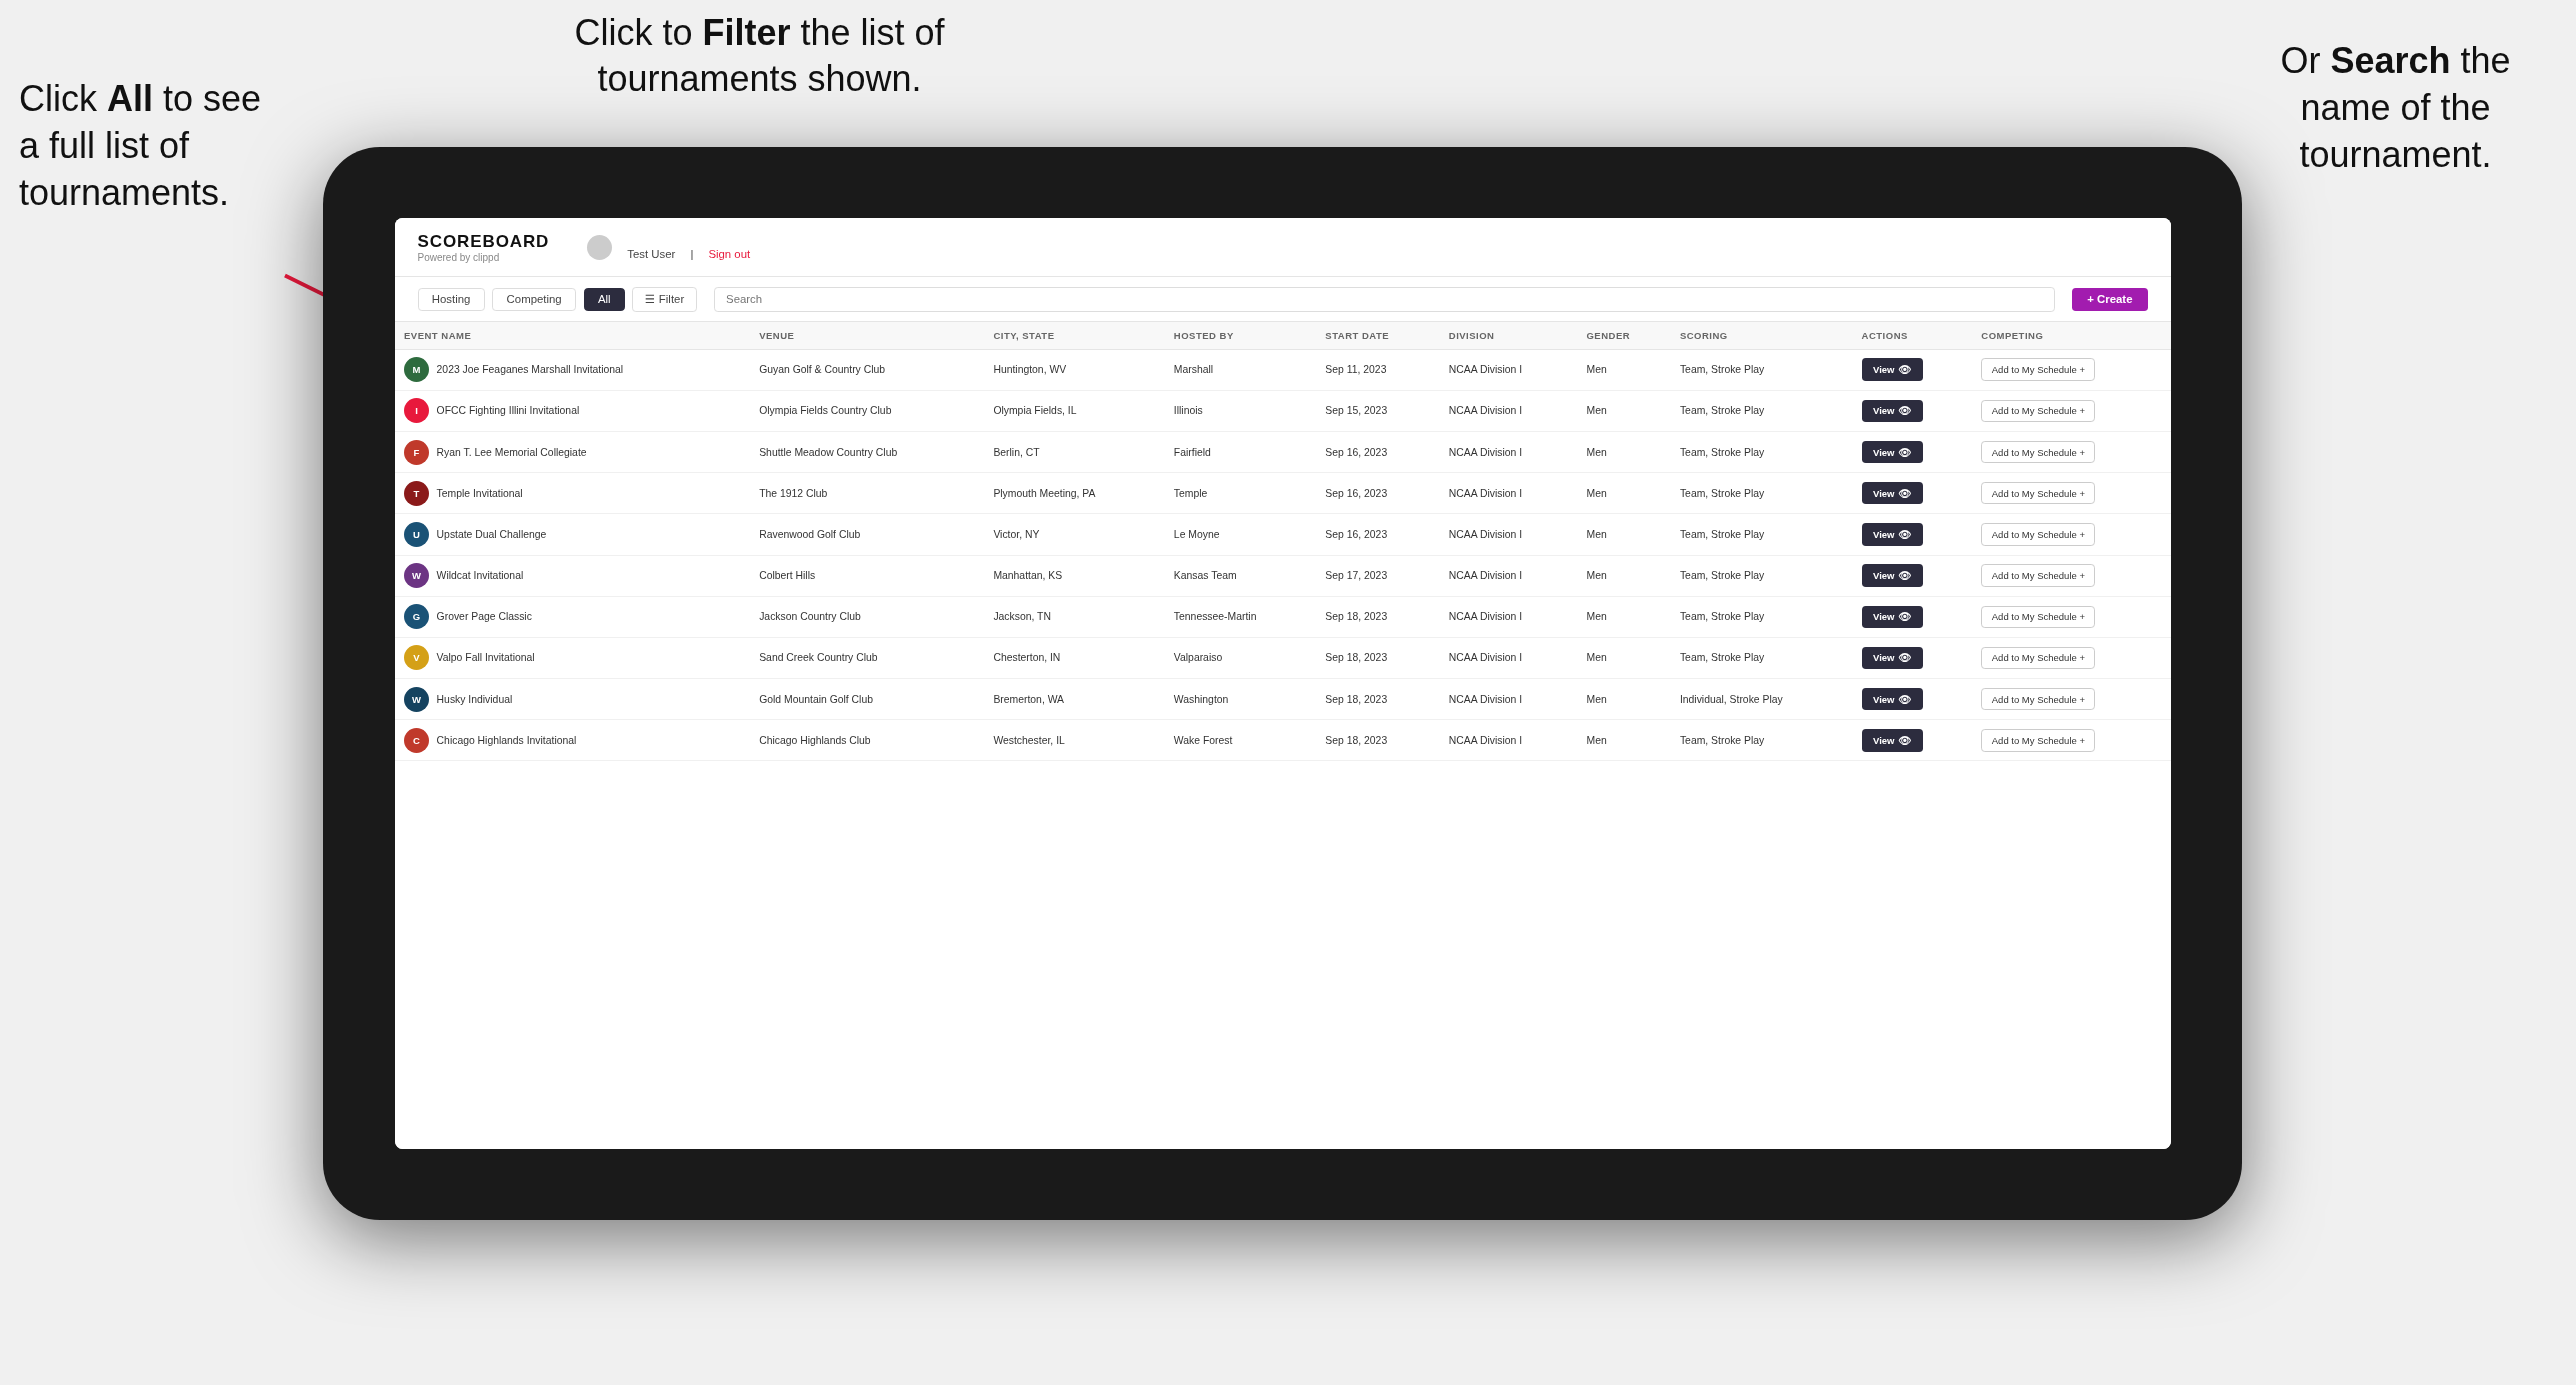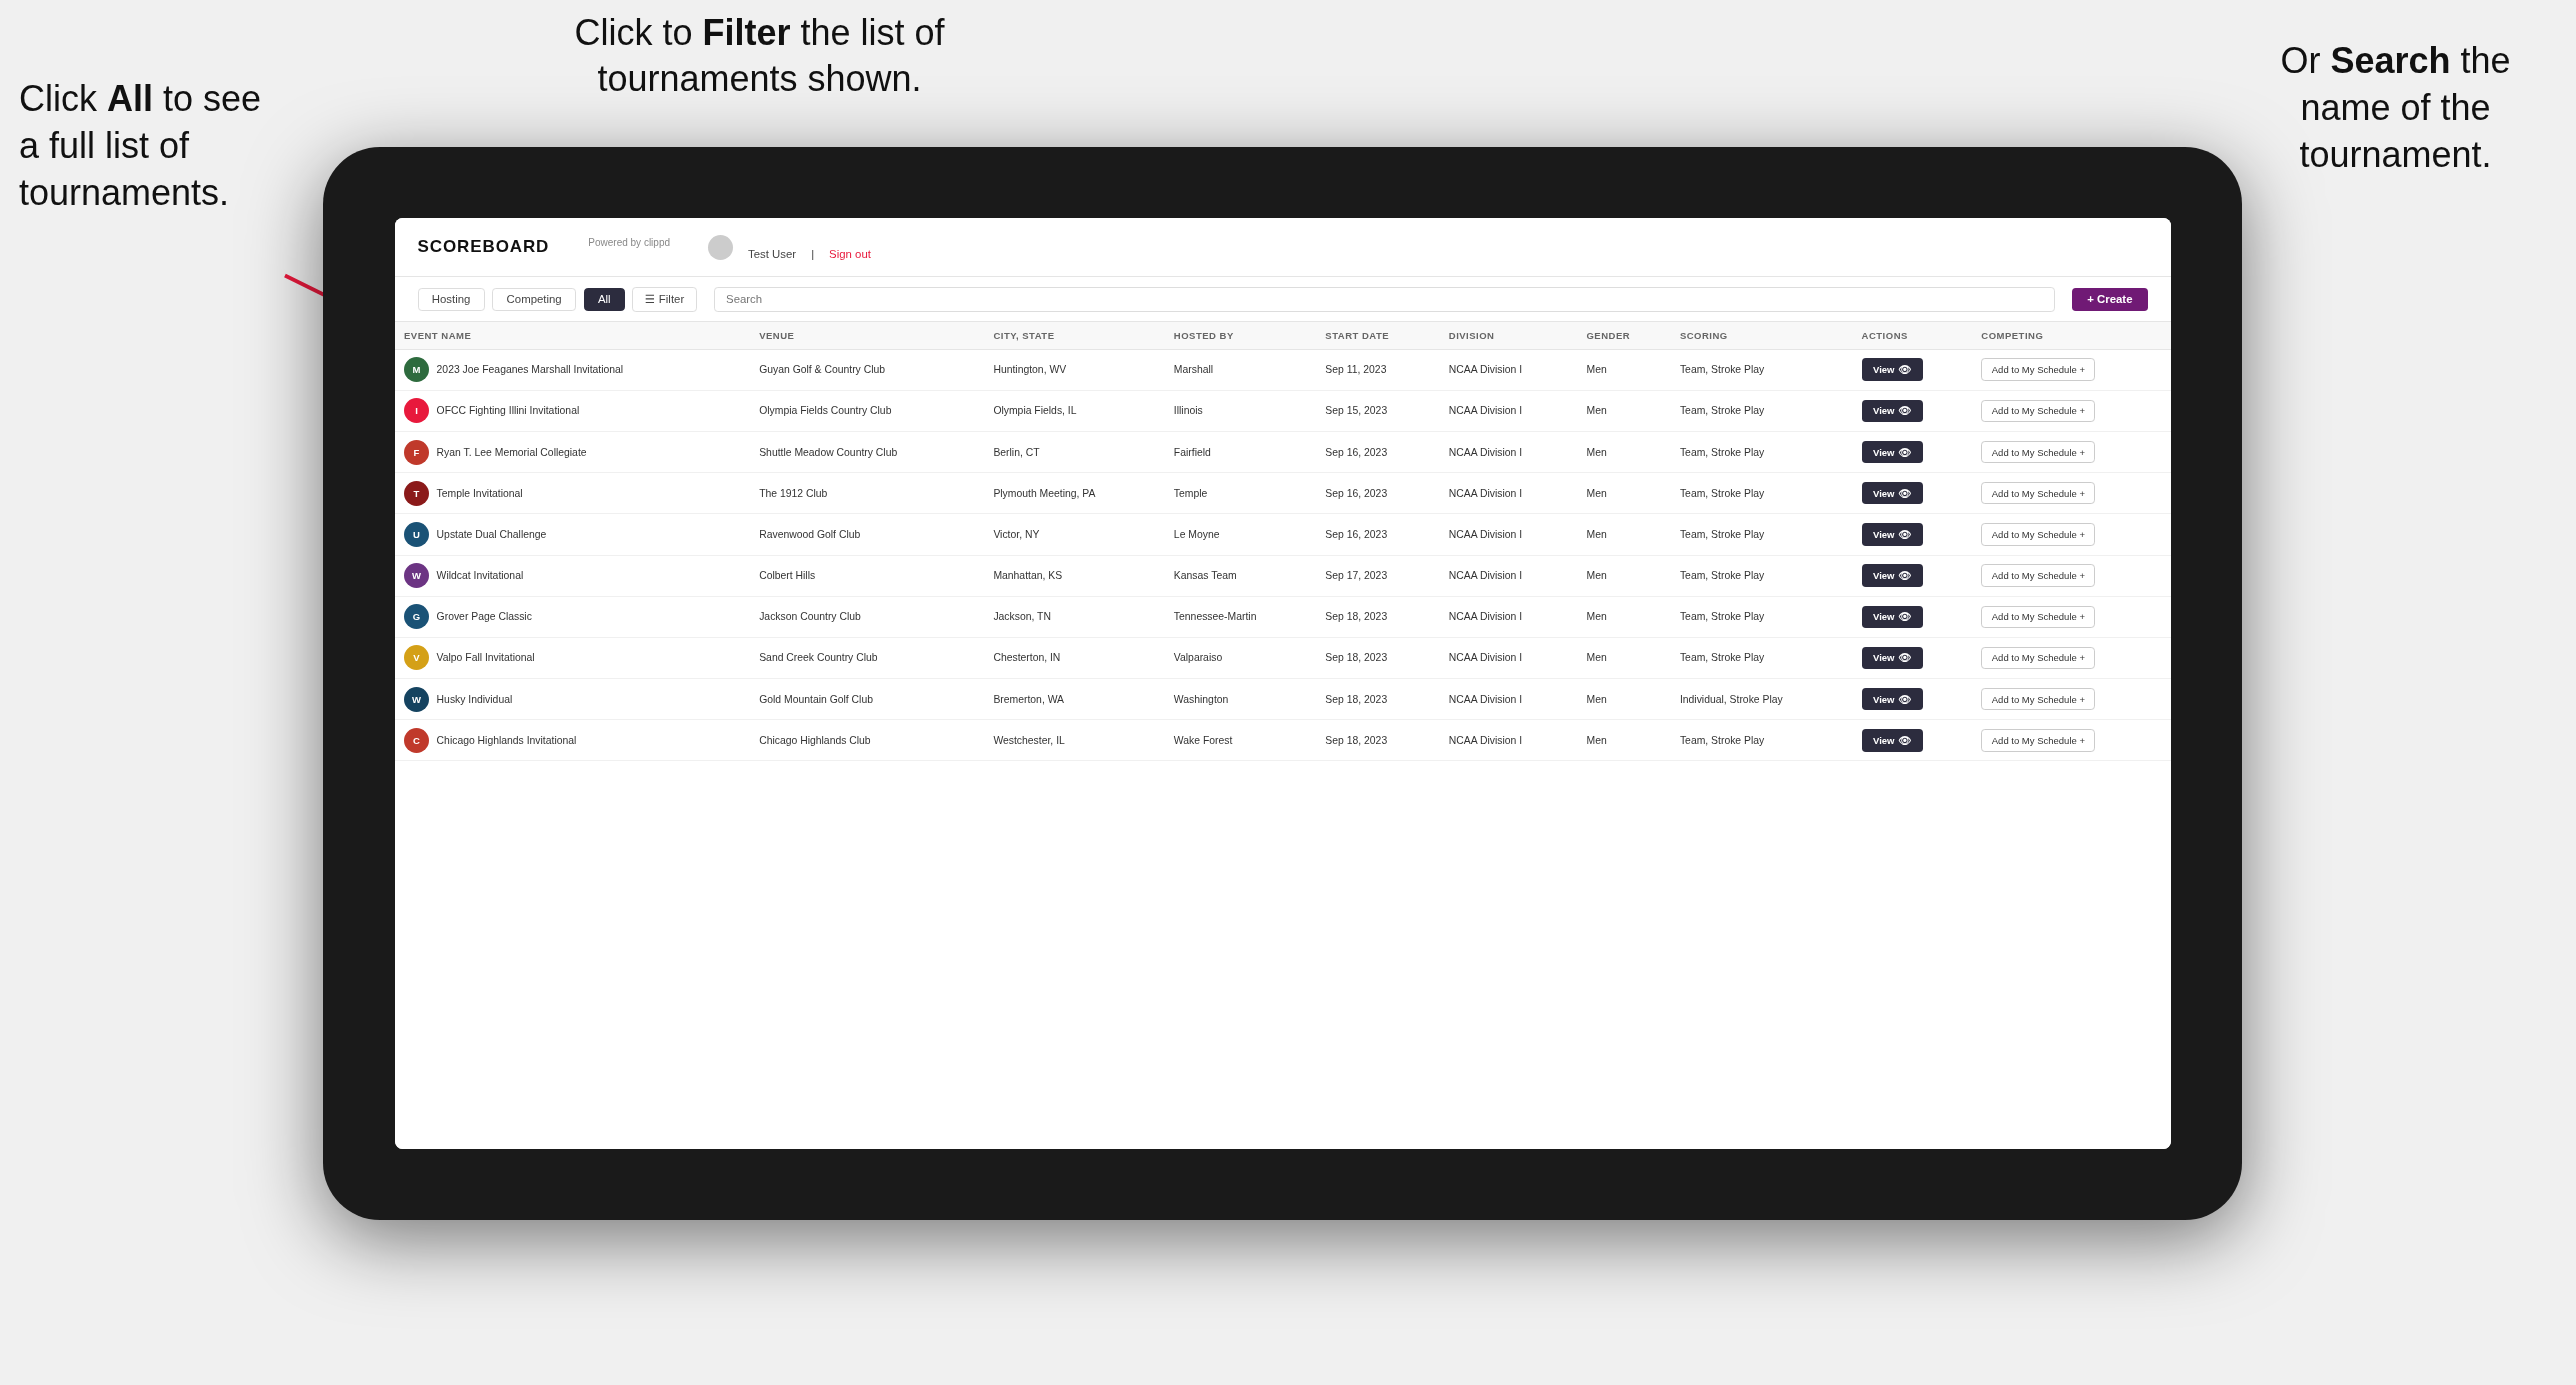--- a/index.html
+++ b/index.html
@@ -56,23 +56,22 @@
       height: 59px;
       display: flex;
       align-items: center;
       padding: 0 23px;
       border-bottom: 0.9px solid #e5e5e5;
       flex-shrink: 0;
     }
 
     .logo-area {
       display: flex;
-      flex-direction: row;
+      flex-direction: column;
       margin-right: 38px;
-      gap: 39px;
     }
 
     .logo-text {
       font-size: 17px;
       font-weight: 900;
       letter-spacing: 0.9px;
       color: #111;
     }
 
     .logo-sub {
@@ -166,21 +165,21 @@
       padding: 5.7px 11.4px;
       border: 0.9px solid #ddd;
       border-radius: 3.8px;
       font-size: 11.4px;
       color: #999;
       outline: none;
     }
 
     .create-btn {
       padding: 5.7px 15px;
-      background: #701a75;
+      background: #a21caf;
       color: white;
       border: none;
       border-radius: 3.8px;
       font-size: 11.4px;
       font-weight: 600;
       cursor: pointer;
     }
 
     
     .table-container {

